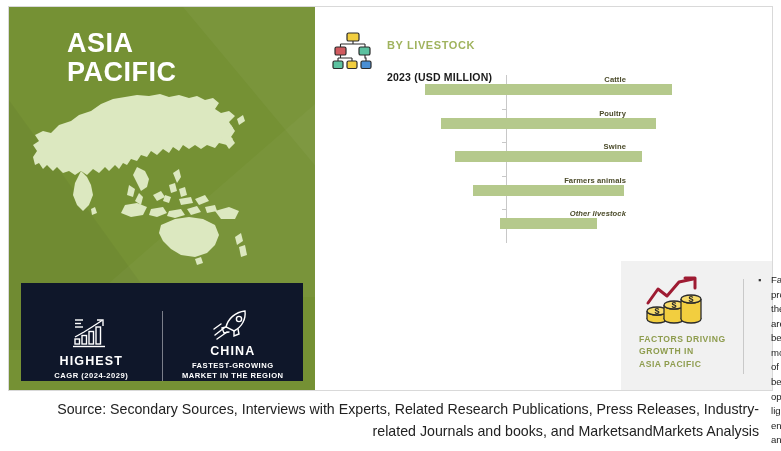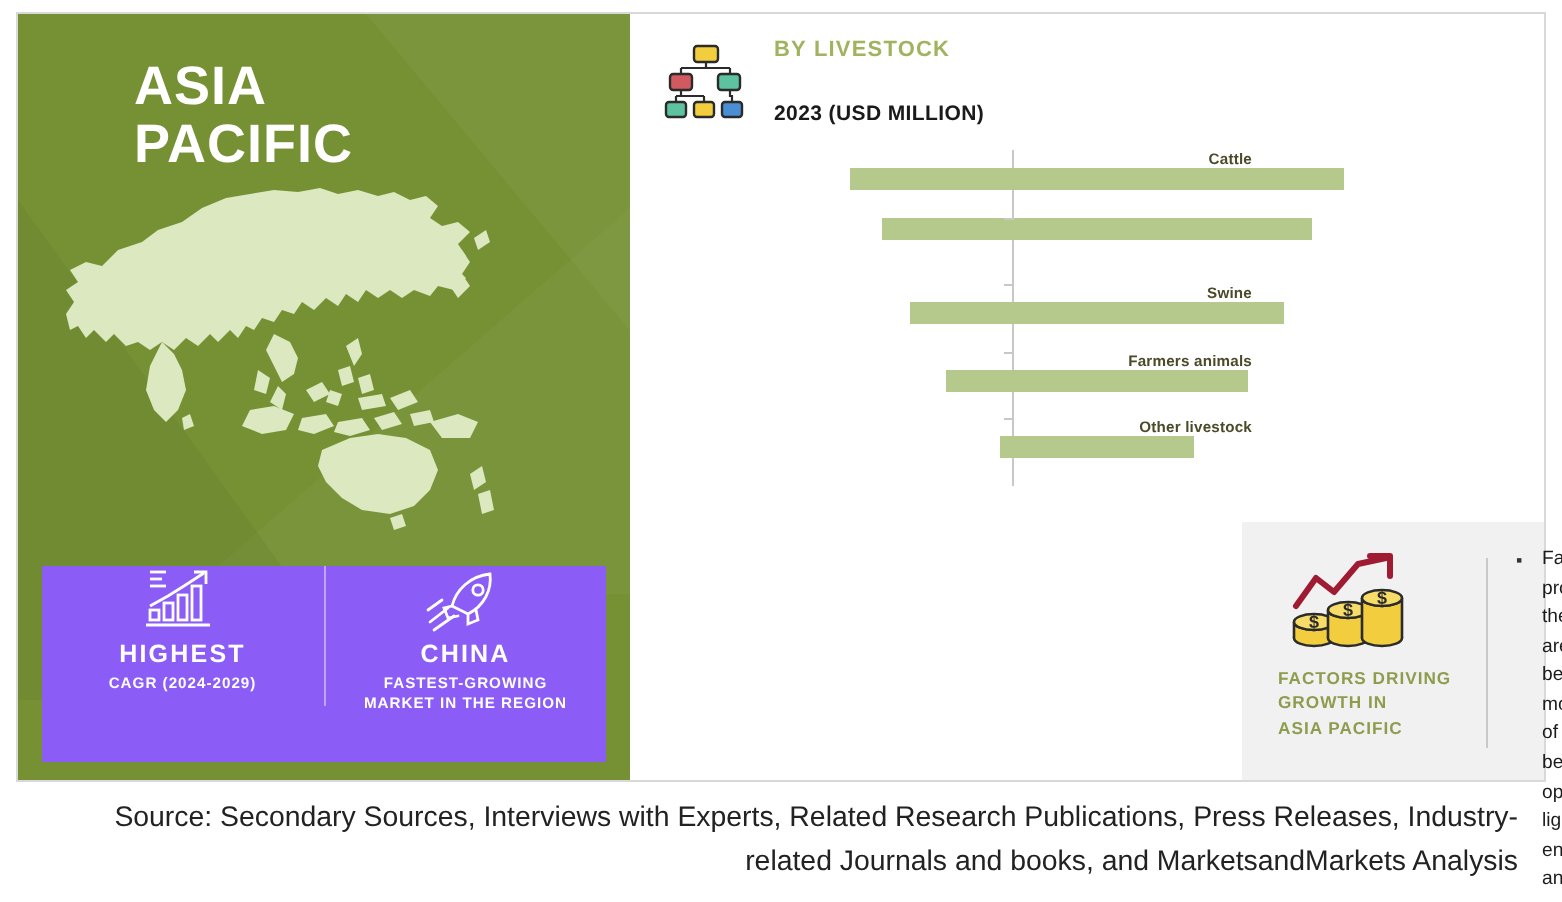--- a/index.html
+++ b/index.html
@@ -46,22 +46,22 @@
     text-transform:uppercase;
   }
 
   .map-wrap{position:absolute;left:20px;top:78px;width:270px;height:186px;}
   .map-wrap svg{display:block;width:100%;height:100%;}
 
   
   .stat-box{
     position:absolute;left:12px;top:276px;
     width:282px;height:98px;
-    background:#8b5cf6;
-    display:flex;align-items:flex-start;
+    background:#0f172a;
+    display:flex;align-items:flex-end;
   }
   .stat{
     flex:1;
     display:flex;flex-direction:column;align-items:center;justify-content:center;
     text-align:center;
     color:#ffffff;
   }
   .stat-divider{
     width:1px;height:70px;background:rgba(255,255,255,0.45);
   }
@@ -86,21 +86,21 @@
     background:#ffffff;
   }
   .chart-title-row{
     position:absolute;left:16px;top:12px;
     display:flex;align-items:center;gap:12px;
   }
   .hier-icon svg{display:block;}
   .chart-titles{line-height:1.25;}
   .chart-title{
     font-size:11px;font-weight:bold;color:#a0b35e;
-    letter-spacing:0.6px;text-transform:uppercase;
+    letter-spacing:0.6px;text-transform:uppercase;margin-top:20px;
   }
   .chart-subtitle{
     font-size:10.5px;font-weight:bold;color:#1a1a1a;
     letter-spacing:0.2px;
     margin-top:18px;
   }
 
   .plot{
     position:absolute;left:16px;top:68px;
     width:430px;height:168px;
@@ -319,31 +319,32 @@
 
       <div class="plot">
         <div class="plot-inner" id="plot-inner">
           <div class="axis-line"></div>
           <div class="rows" id="chart-rows">
               <div class="row" style="top: 0px; height: 33.6px;">
                 <div class="row-label">Cattle</div>
                 <div class="bar" title="Cattle: 100" style="width: 247px; background: rgb(181, 201, 140);"></div>
               </div>
               <div class="row" style="top: 33.6px; height: 33.6px;">
+                <div class="row-label">Poultry</div>
                 <div class="bar" title="Poultry: 87" style="width: 214.89px; background: rgb(181, 201, 140);"></div>
               </div>
               <div class="row" style="top: 67.2px; height: 33.6px;">
                 <div class="row-label">Swine</div>
                 <div class="bar" title="Swine: 76" style="width: 187.72px; background: rgb(181, 201, 140);"></div>
               </div>
               <div class="row" style="top: 100.8px; height: 33.6px;">
                 <div class="row-label">Farmers animals</div>
                 <div class="bar" title="Aquatic animals: 61" style="width: 150.67px; background: rgb(181, 201, 140);"></div>
               </div>
-              <div class="row" style="top: 134.4px; height: 33.6px;">
+              <div class="row" style="top: 134.4px; height: 33.6px; font-style: italic;">
                 <div class="row-label">Other livestock</div>
                 <div class="bar" title="Other livestock: 39" style="width: 96.33px; background: rgb(181, 201, 140);"></div>
               </div>
             </div>
         <div class="tick" style="top: 33.6px;"></div>
             <div class="tick" style="top: 67.2px;"></div>
             <div class="tick" style="top: 100.8px;"></div>
             <div class="tick" style="top: 134.4px;"></div>
           </div>
       </div>

